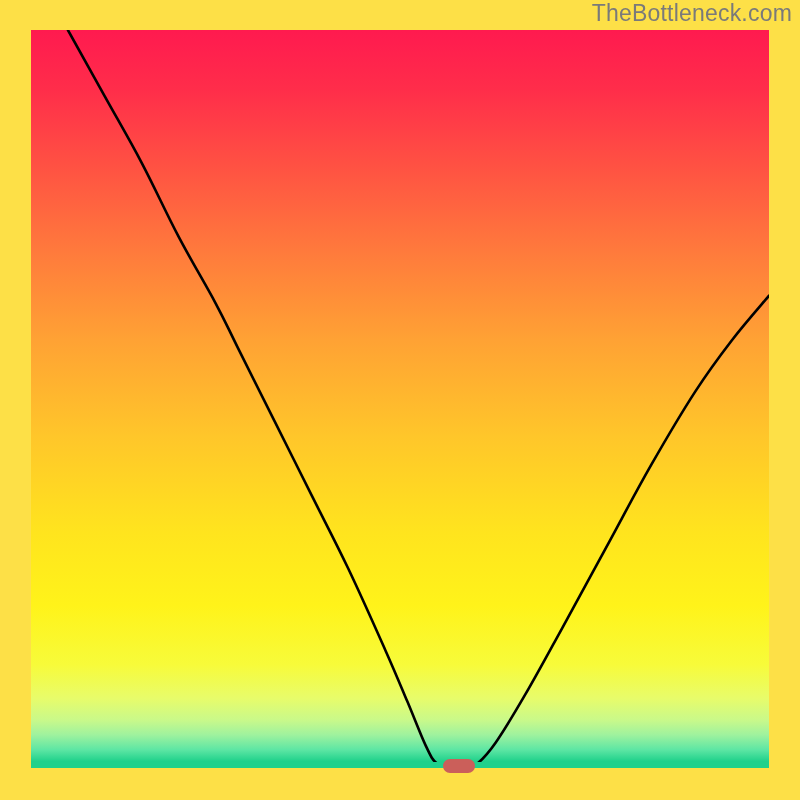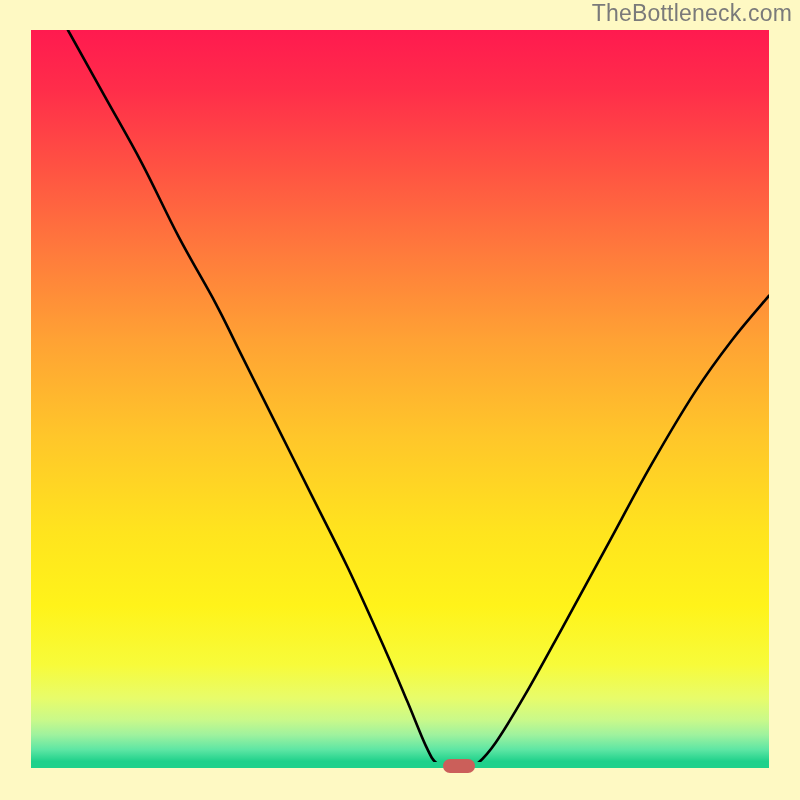--- a/index.html
+++ b/index.html
@@ -8,21 +8,21 @@
     width: 800px;
     height: 800px;
     background: #000;
     overflow: hidden;
     font-family: Arial, Helvetica, sans-serif;
   }
   .frame {
     position: relative;
     width: 800px;
     height: 800px;
-    background: #fef9c3;
+    background: #fde047;
   }
   .watermark {
     position: absolute;
     top: 0;
     right: 8px;
     color: #7a7a7a;
     font-size: 23px;
     font-weight: 500;
     z-index: 3;
     letter-spacing: 0.2px;

